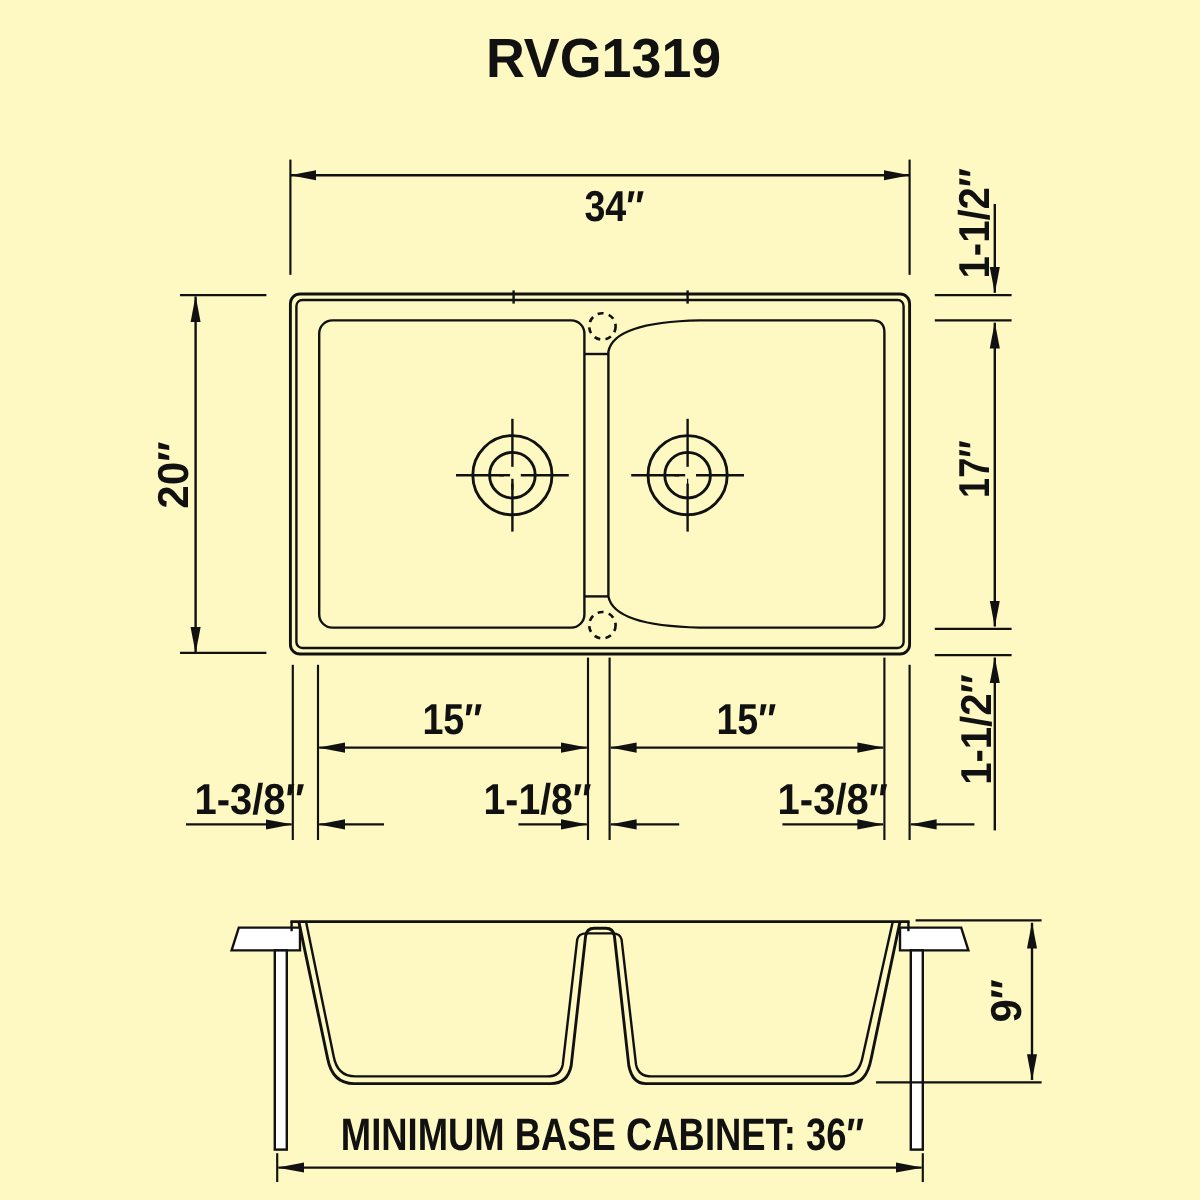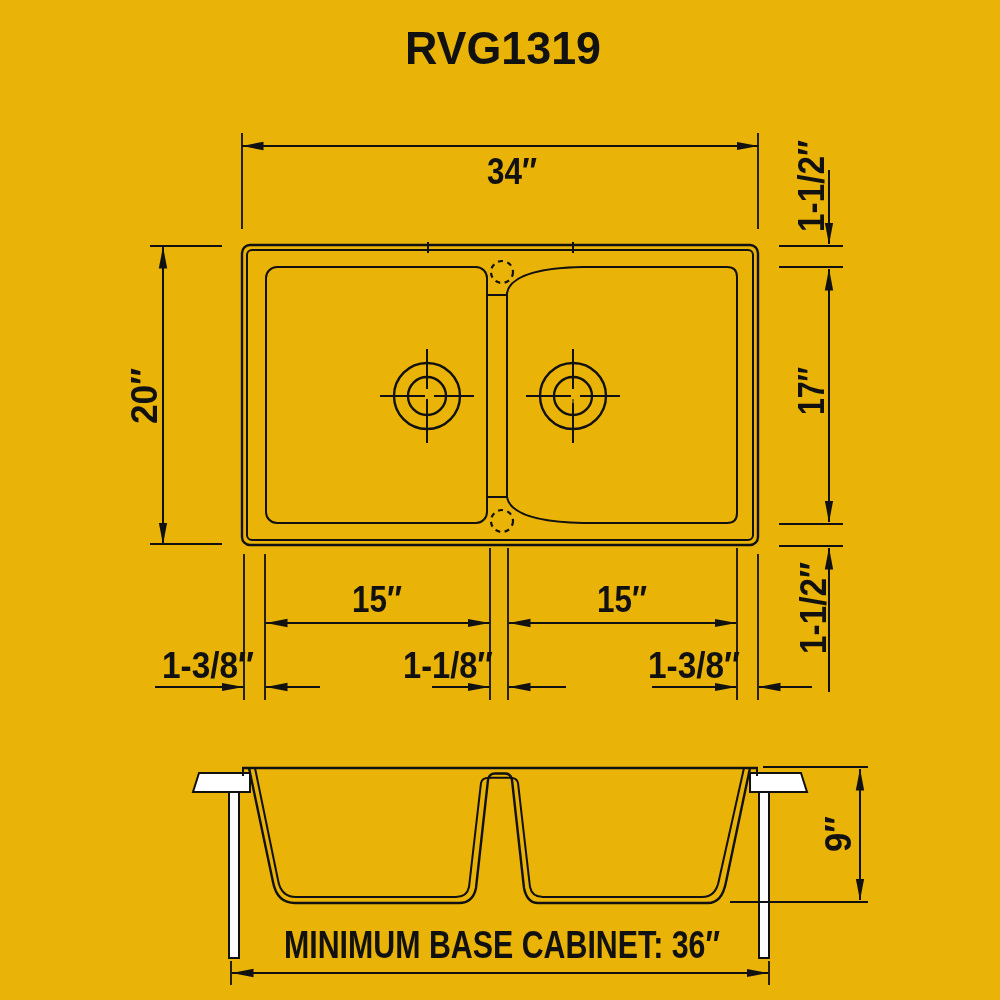--- a/index.html
+++ b/index.html
@@ -1,16 +1,16 @@
 <!DOCTYPE html>
 <html><head>
 <meta charset="utf-8">
 <style>
   html,body{margin:0;padding:0;background:#ffffff;}
-  .stage{position:relative;width:1000px;height:1000px;background:#eab308;overflow:hidden;
+  .stage{position:relative;width:1000px;height:1000px;background:#fef9c3;overflow:hidden;
          font-family:"Liberation Sans", sans-serif;}
   svg{position:absolute;left:0;top:0;}
   text{fill:#111111;font-family:"Liberation Sans", sans-serif;}
   .t-title{font-size:46px;font-weight:700;}
   .t-dim{font-size:36px;font-weight:700;}
   .t-note{font-size:38px;font-weight:700;}
   .ln{stroke:#111111;fill:none;}
   .draw{stroke-width:2.4;}
   .draw2{stroke-width:2;}
   .dim{stroke-width:2;}

